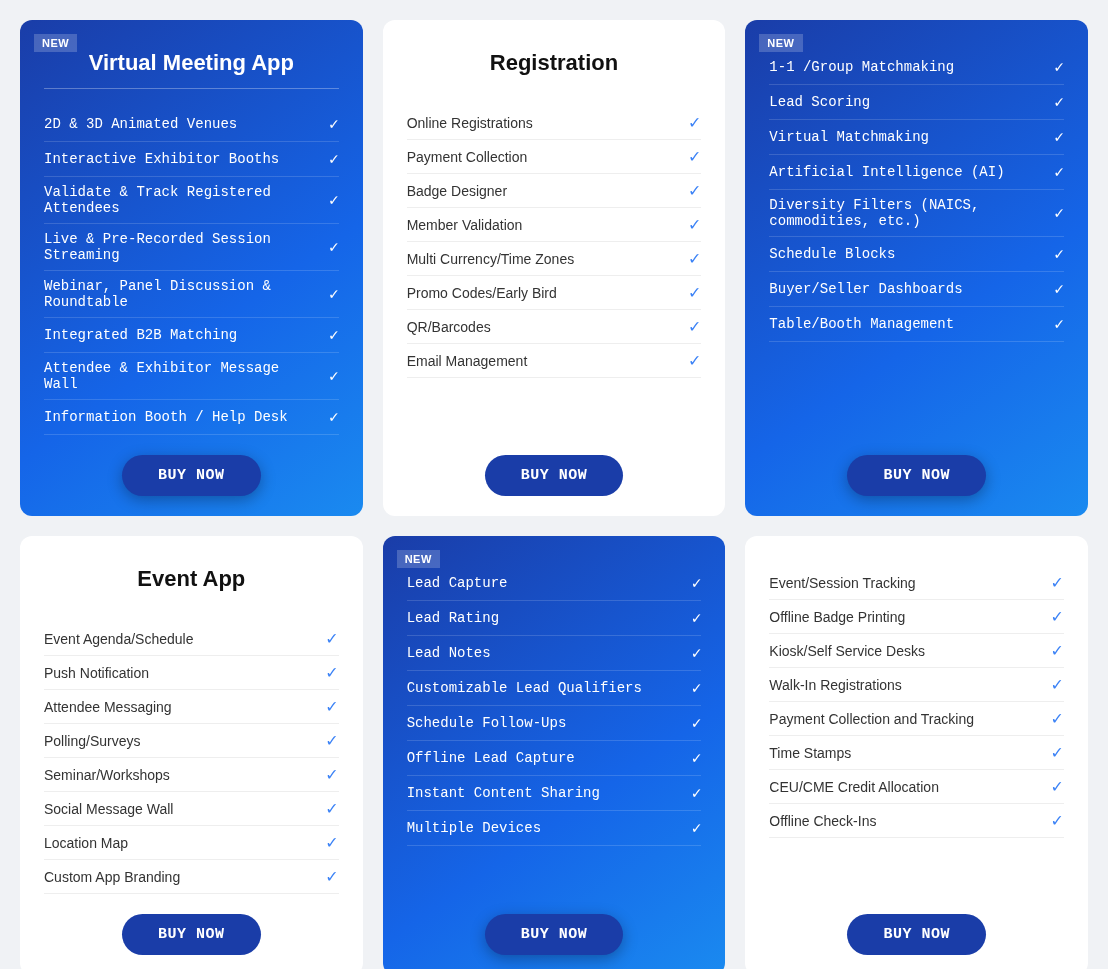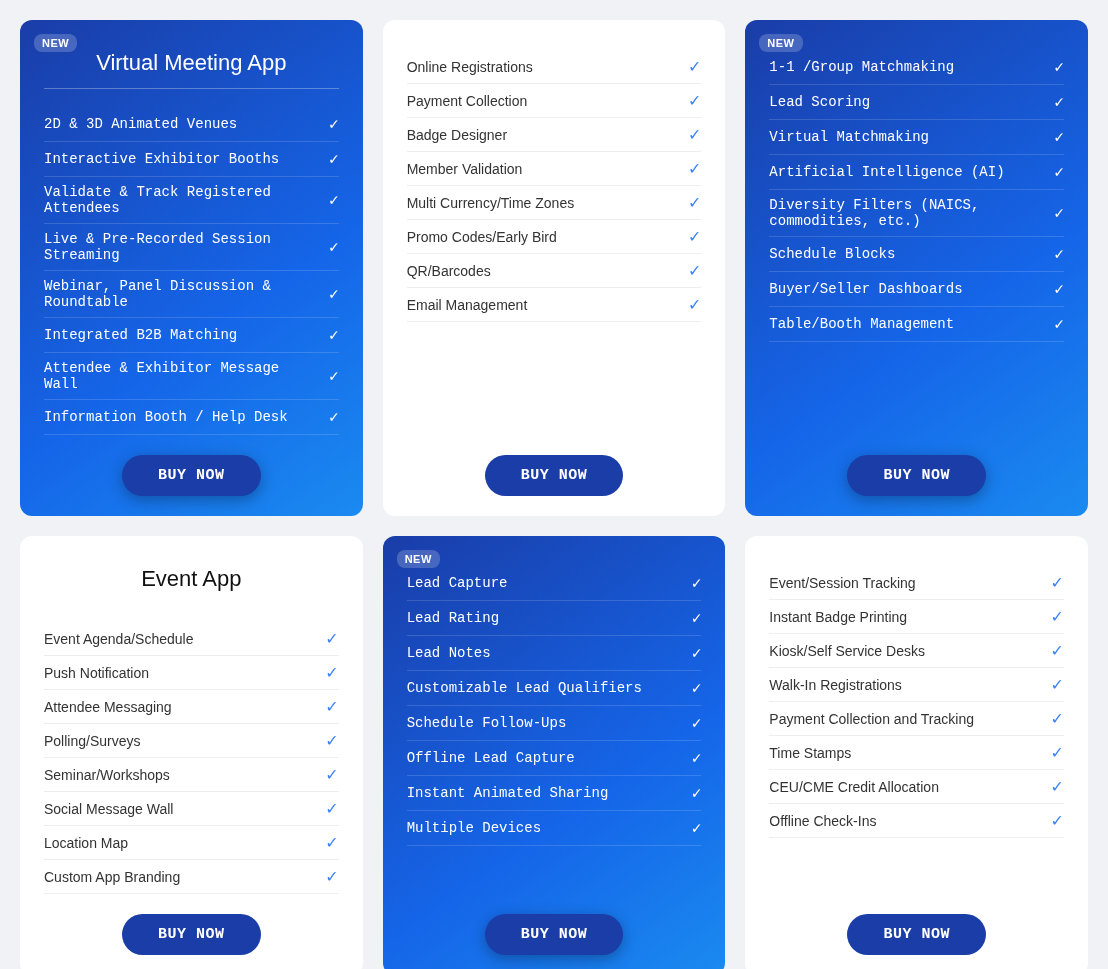--- a/index.html
+++ b/index.html
@@ -22,21 +22,21 @@
       position: relative;
       display: flex;
       flex-direction: column;
     }
     .card.blue {
       background: linear-gradient(145deg, #1a3da8 0%, #1565e8 60%, #1a8af0 100%);
       color: #fff;
     }
     .card-title {
       font-size: 22px;
-      font-weight: 400;
+      font-weight: 700;
       text-align: center;
       margin-bottom: 18px;
       padding-bottom: 12px;
     }
     .card.blue .card-title {
       color: #fff;
       border-bottom: 1px solid rgba(255,255,255,0.3);
     }
     .card:not(.blue) .card-title {
       color: #111;
@@ -73,21 +73,21 @@
     }
     .badge-new {
       position: absolute;
       top: 14px;
       left: 14px;
       background: #1e40af;
       color: #fff;
       font-size: 11px;
       font-weight: 700;
       padding: 3px 8px;
-      border-radius: 8px;
+      border-radius: 0;
       letter-spacing: 0.5px;
       text-align: right;
     }
     .card.blue .badge-new {
       background: rgba(255,255,255,0.2);
     }
     .btn-buy {
       display: block;
       margin: 20px auto 0;
       background: #1a3da8;
@@ -148,20 +148,21 @@
           <span class="check-icon">✓</span>
         </li>
         <li class="feature-item">
           <span>Information Booth / Help Desk</span>
           <span class="check-icon">✓</span>
         </li>
       </ul>
       <button class="btn-buy">BUY NOW</button>
     </div>
     <div class="card">
+      <div class="card-title">Registration</div>
       <ul class="feature-list">
         <li class="feature-item">
           <span>Online Registrations</span>
           <span class="check-icon">✓</span>
         </li>
         <li class="feature-item">
           <span>Payment Collection</span>
           <span class="check-icon">✓</span>
         </li>
         <li class="feature-item">
@@ -288,38 +289,38 @@
         </li>
         <li class="feature-item">
           <span>Schedule Follow-Ups</span>
           <span class="check-icon">✓</span>
         </li>
         <li class="feature-item">
           <span>Offline Lead Capture</span>
           <span class="check-icon">✓</span>
         </li>
         <li class="feature-item">
-          <span>Instant Animated Sharing</span>
+          <span>Instant Content Sharing</span>
           <span class="check-icon">✓</span>
         </li>
         <li class="feature-item">
           <span>Multiple Devices</span>
           <span class="check-icon">✓</span>
         </li>
       </ul>
       <button class="btn-buy">BUY NOW</button>
     </div>
     <div class="card">
       <ul class="feature-list">
         <li class="feature-item">
           <span>Event/Session Tracking</span>
           <span class="check-icon">✓</span>
         </li>
         <li class="feature-item">
-          <span>Instant Badge Printing</span>
+          <span>Offline Badge Printing</span>
           <span class="check-icon">✓</span>
         </li>
         <li class="feature-item">
           <span>Kiosk/Self Service Desks</span>
           <span class="check-icon">✓</span>
         </li>
         <li class="feature-item">
           <span>Walk-In Registrations</span>
           <span class="check-icon">✓</span>
         </li>

